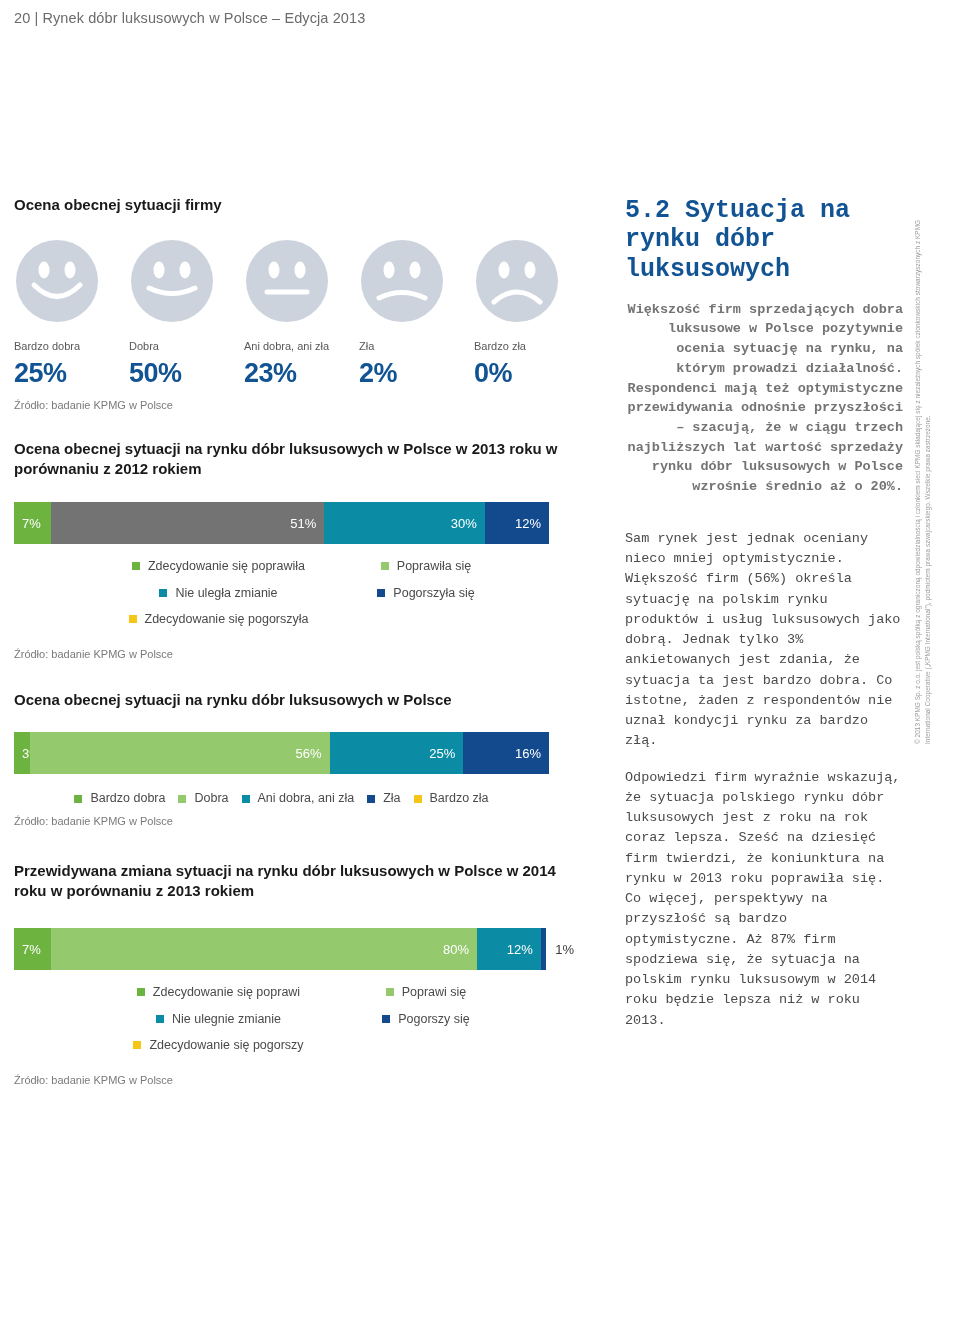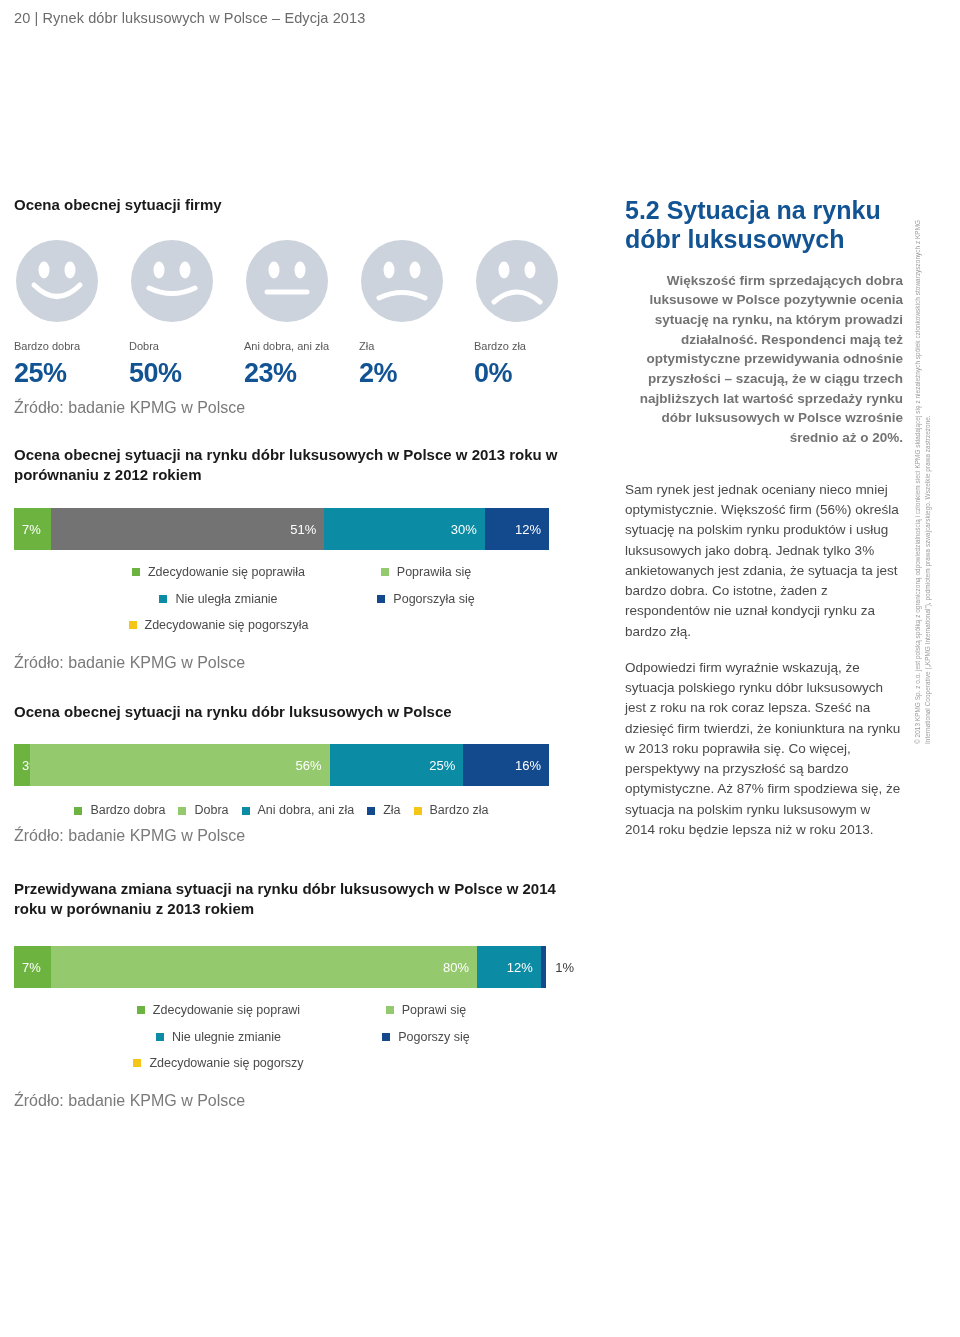--- a/index.html
+++ b/index.html
@@ -9,21 +9,21 @@
     color:#3c3c3b;position:relative;overflow:hidden;
   }
   .page{position:relative;width:796px;height:1337px;}
 
   
   .pg-header{position:absolute;left:14px;top:10px;font-size:14.5px;color:#6b6b6b;letter-spacing:.1px;white-space:nowrap;}
 
   
   .left-col{position:absolute;left:14px;top:195px;width:560px;}
   .sec-title{font-size:15px;font-weight:bold;color:#1a1a1a;line-height:1.38;margin:0 0 8px 0;}
-  .source{font-size:16px;color:#7a7a7a;margin-top:10px;}
+  .source{font-size:11px;color:#7a7a7a;margin-top:10px;}
 
   
   .smiley-row{display:flex;margin-top:22px;width:575px;}
   .smiley-cell{width:115px;display:flex;flex-direction:column;align-items:flex-start;}
   .smiley-wrap{width:86px;height:86px;display:flex;align-items:center;justify-content:center;}
   .sm-label{font-size:11px;color:#585858;margin-top:16px;white-space:nowrap;}
   .sm-pct{font-size:27px;font-weight:bold;color:#125393;margin-top:6px;letter-spacing:-.5px;}
 
   
   .bar-block{margin-top:20px;}
@@ -37,21 +37,21 @@
   .legend{margin-top:16px;font-size:12.5px;color:#4a4a4a;}
   .legend.two-col{display:flex;}
   .legend-col{display:flex;flex-direction:column;gap:14px;align-items:center;}
   .legend-col.c1{width:215px;margin-left:97px;}
   .legend-col.c2{width:200px;}
   .li{display:flex;align-items:center;gap:8px;line-height:1;}
   .sw{width:8px;height:8px;display:inline-block;flex:none;}
   .legend.inline{display:flex;justify-content:center;gap:13px;width:535px;margin-top:18px;}
 
   
-  .right-col{position:absolute;left:625px;top:196px;width:278px;}
+  .right-col{position:absolute;left:625px;top:196px;width:278px;font-family:Liberation Mono, monospace;}
   .rt-title{font-size:25px;font-weight:bold;color:#125393;line-height:1.17;margin:0 0 16px 0;}
   .rt-lead{font-size:13.5px;font-weight:bold;color:#737373;line-height:1.46;margin:0;text-align:right;}
   .rt-para{font-size:13.5px;color:#4a4a4a;line-height:1.5;margin:16px 0 0 0;}
   .rt-gap{margin-top:32px;}
 
   
   .copyright{
     position:absolute;left:913px;top:744px;width:560px;
     transform:rotate(-90deg);transform-origin:0 0;
     font-size:6.4px;color:#9a9a9a;line-height:1.55;

